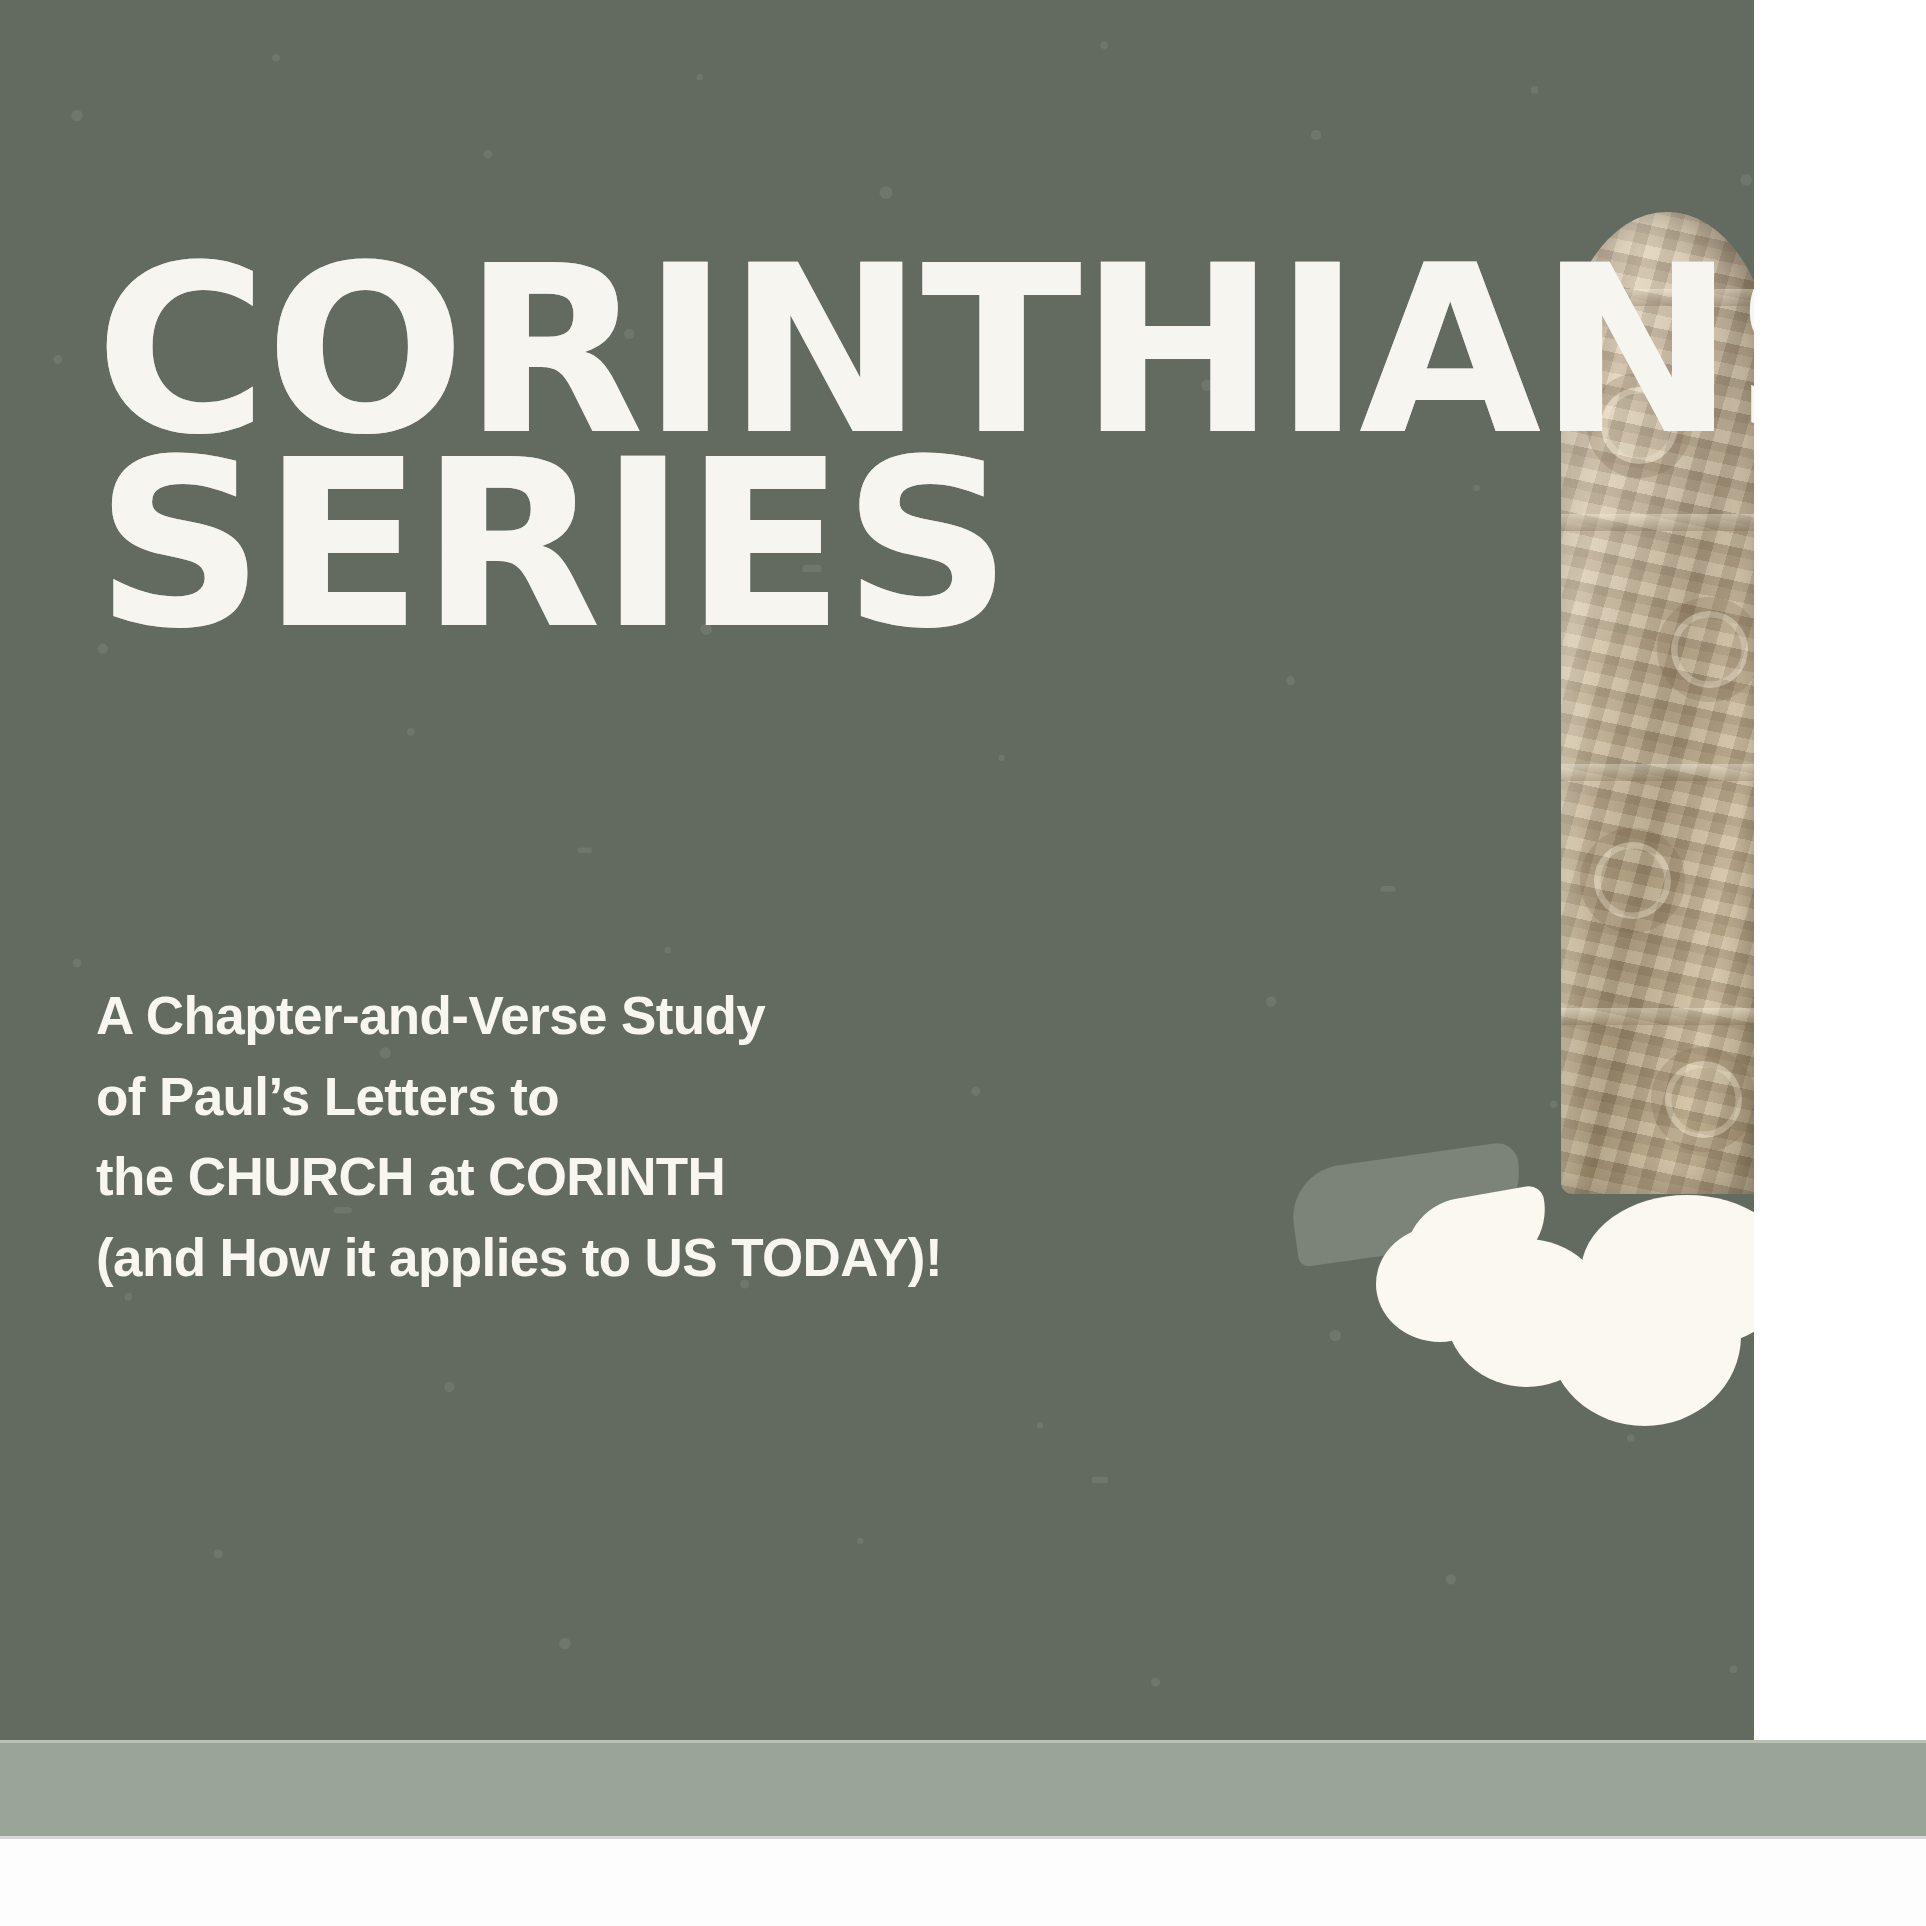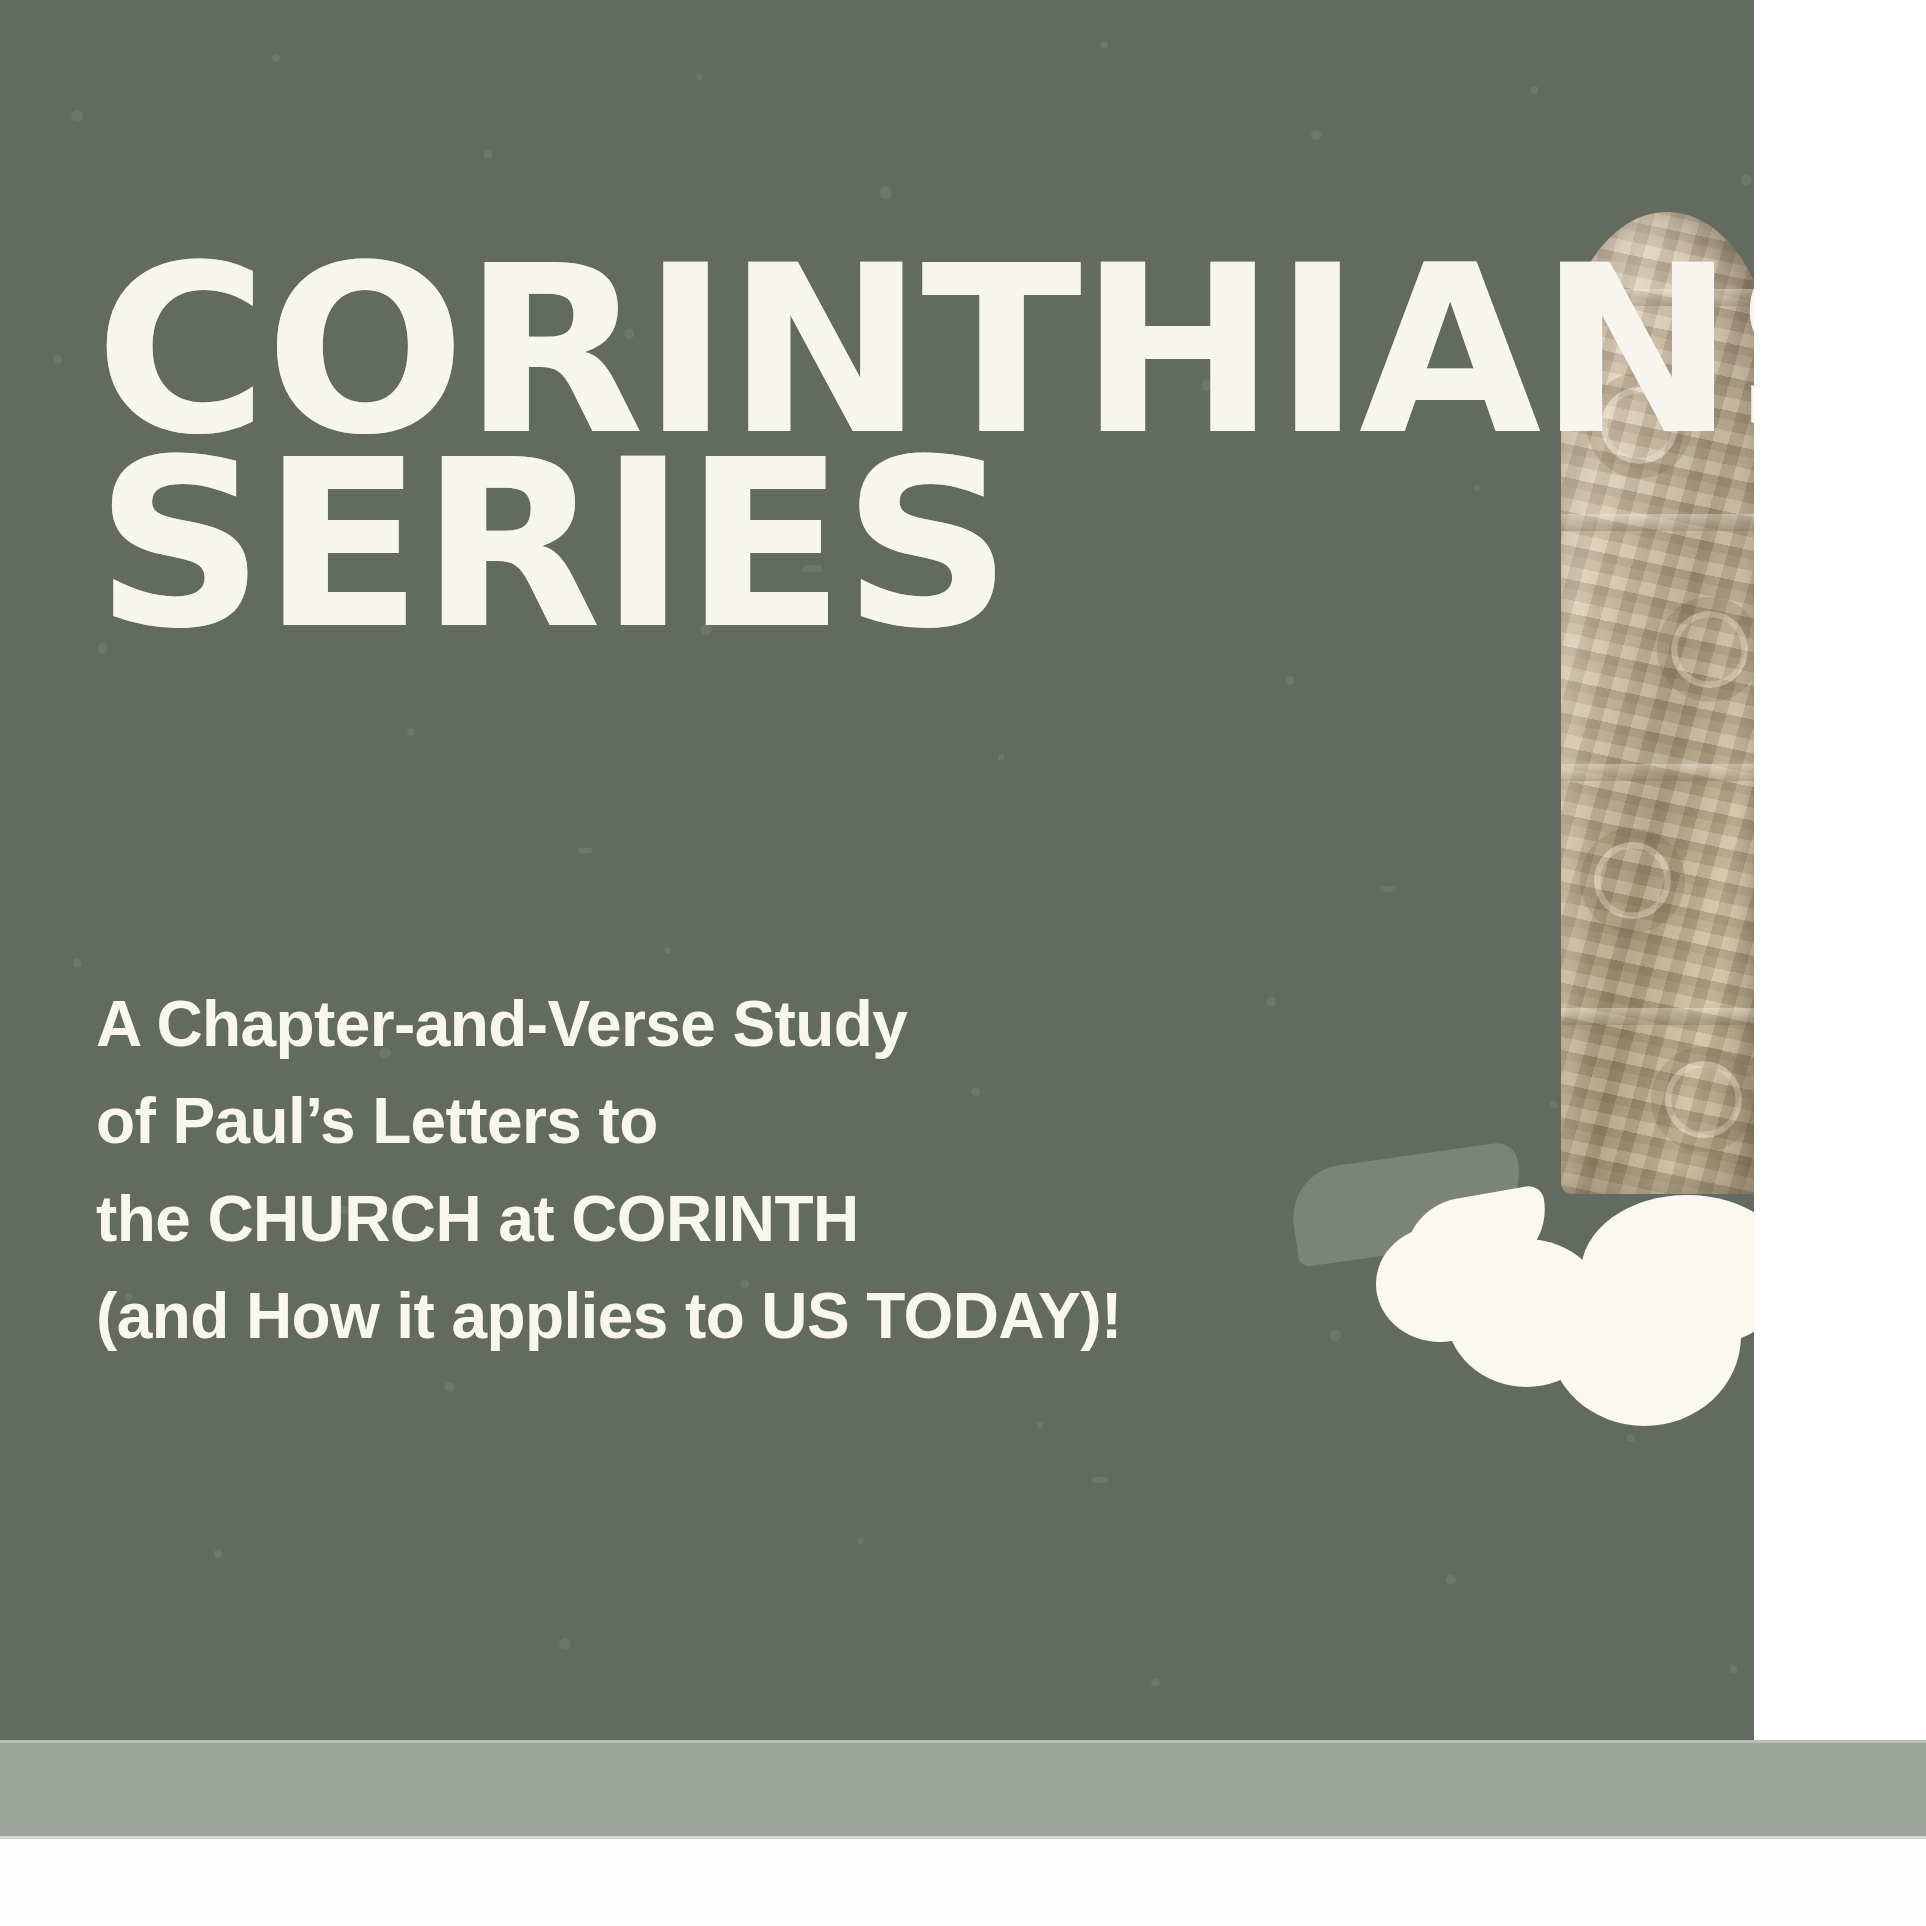--- a/index.html
+++ b/index.html
@@ -52,21 +52,21 @@
 
   
   .subtitle {
     position: absolute;
     left: 96px;
     top: 976px;
     width: 1573px;
     color: #f7f6f1;
     font-family: "Liberation Sans", sans-serif;
     font-weight: bold;
-    font-size: 64px;
+    font-size: 53px;
     line-height: 1.52;
     letter-spacing: -0.6px;
     white-space: pre-line;
   }
 
   
   .pillar {
     position: absolute;
     right: -19px;
     top: 212px;

